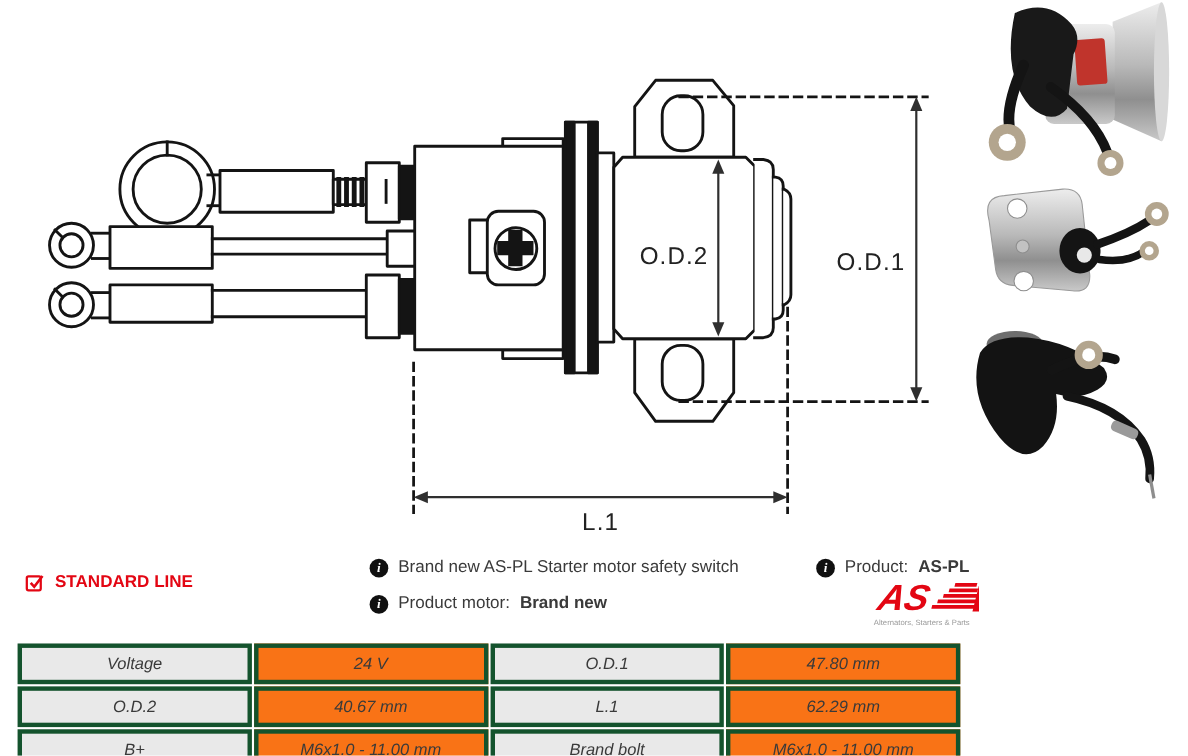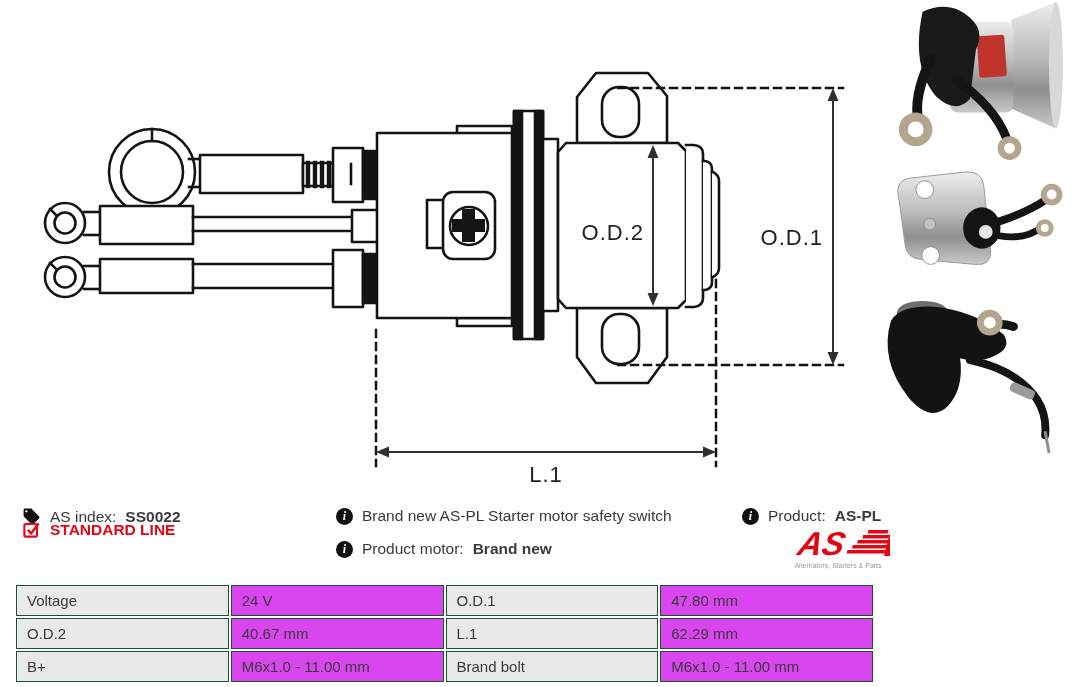--- a/index.html
+++ b/index.html
@@ -12,23 +12,23 @@
   .photo{width:220px;}
   
   .info-row{position:absolute;display:flex;align-items:center;gap:9px;font-size:15.5px;white-space:nowrap;}
   .b{font-weight:bold;}
   .red{color:#e30613;font-weight:bold;}
   .info-i{display:inline-block;width:17px;height:17px;border-radius:50%;background:#101010;color:#fff;
           font:italic bold 12px/17px "Liberation Serif",serif;text-align:center;flex:0 0 auto;}
   
   table.spec{position:absolute;left:14px;top:583px;width:861px;border-collapse:separate;border-spacing:2px;
              table-layout:fixed;font-size:15px;color:#3a3a3a;}
-  table.spec td{border:1px solid #14532d;text-align:left;padding:4px 10px;height:21px;overflow:hidden;}
+  table.spec td{border:4px solid #14532d;text-align:center;padding:4px 10px;height:21px;overflow:hidden;font-style:italic;}
   td.lbl{background:#e9e9e9;}
-  td.val{background:#d946ef;}
+  td.val{background:#f97316;}
   
   .as-logo{position:absolute;left:786px;top:524px;width:104px;height:48px;}
 </style>
 </head>
 <body>
 
 <div class="page">
 
   <svg class="drawing" viewBox="0 0 880 500" fill="none" stroke-linejoin="round" stroke-linecap="square">
     <g stroke="#141414" stroke-width="2.6" fill="#ffffff">
@@ -159,27 +159,20 @@
       <path d="M30,30 q-12,40 18,78 q22,26 40,8 q16,-18 12,-48 q20,6 38,-4 q14,-8 6,-20 q-30,-24 -70,-28 q-34,-2 -44,14z" fill="#131313"></path>
       <path d="M96,46 q36,-18 58,-10" stroke="#141414" stroke-width="9" fill="none" stroke-linecap="round"></path>
       <path d="M110,70 q48,10 68,40 q10,16 8,36" stroke="#141414" stroke-width="8" fill="none" stroke-linecap="round"></path>
       <circle cx="130" cy="32" r="13" fill="#b3a58e"></circle>
         <circle cx="130" cy="32" r="6" fill="#fff"></circle>
       <rect x="150" y="96" width="26" height="10" rx="4" fill="#9a9a9a" transform="rotate(24 163 101)"></rect>
       <line x1="186" y1="142" x2="190" y2="164" stroke="#8e8e8e" stroke-width="3"></line>
     </svg>
   </div>
 
-  <div class="info-row" style="left:22px;top:507px;">
-    <svg width="19" height="19" viewBox="0 0 24 24">
-      <path fill="#101010" d="M21.41 11.58l-9-9C12.05 2.22 11.55 2 11 2H4c-1.1 0-2 .9-2 2v7c0 .55.22 1.05.59 1.42l9 9c.36.36.86.58 1.41.58s1.05-.22 1.41-.59l7-7c.37-.36.59-.86.59-1.41s-.22-1.06-.59-1.42zM5.5 7C4.67 7 4 6.33 4 5.5S4.67 4 5.5 4 7 4.67 7 5.5 6.33 7 5.5 7z"></path>
-    </svg>
-    <span>AS index:</span>
-    <span class="b">SS0022</span>
-  </div>
 
   <div class="info-row" style="left:22px;top:520px;">
     <svg width="19" height="19" viewBox="0 0 24 24">
       <rect x="3" y="5" width="16" height="16" rx="2" fill="none" stroke="#e30613" stroke-width="2.6"></rect>
       <path d="M7.5 12.5 l4 4.5 L21 4.5" fill="none" stroke="#e30613" stroke-width="3"></path>
     </svg>
     <span class="red">STANDARD LINE</span>
   </div>
 
   <div class="info-row" style="left:336px;top:507px;">

